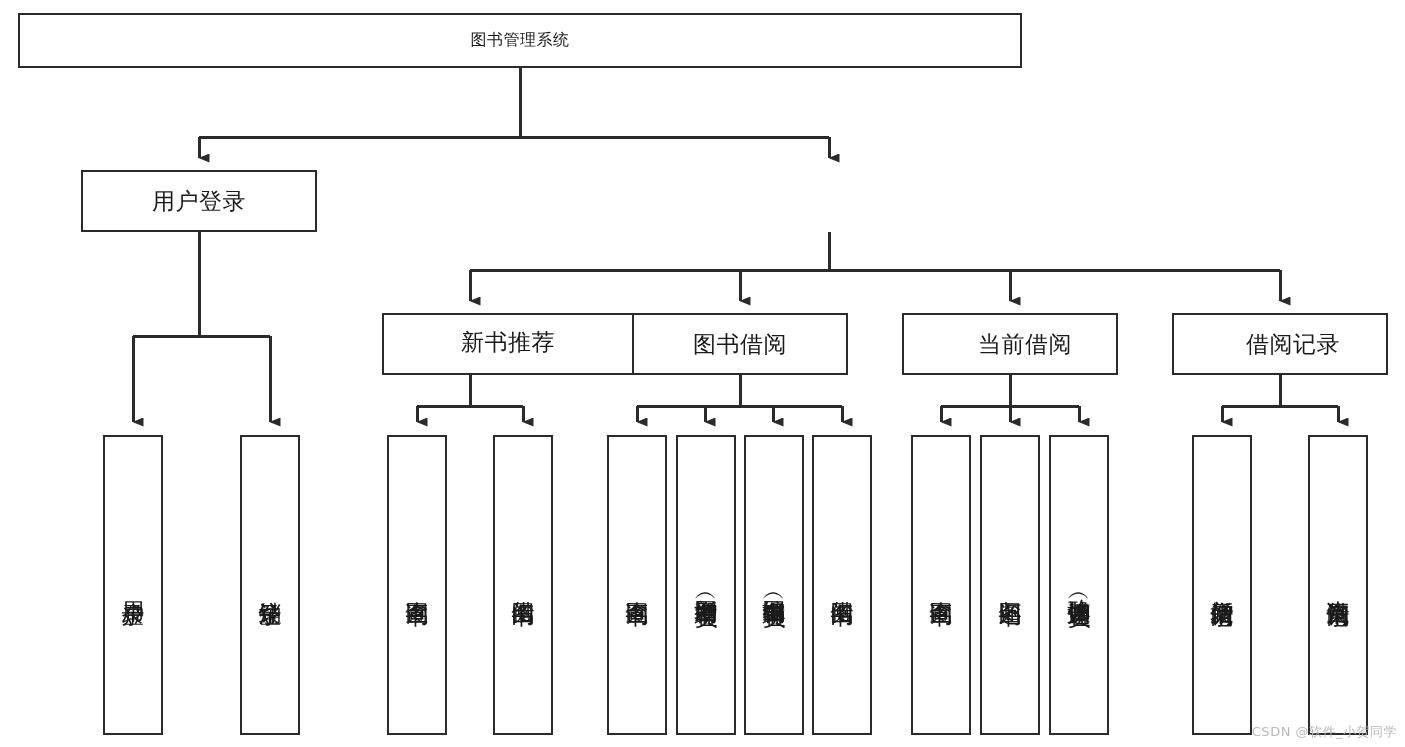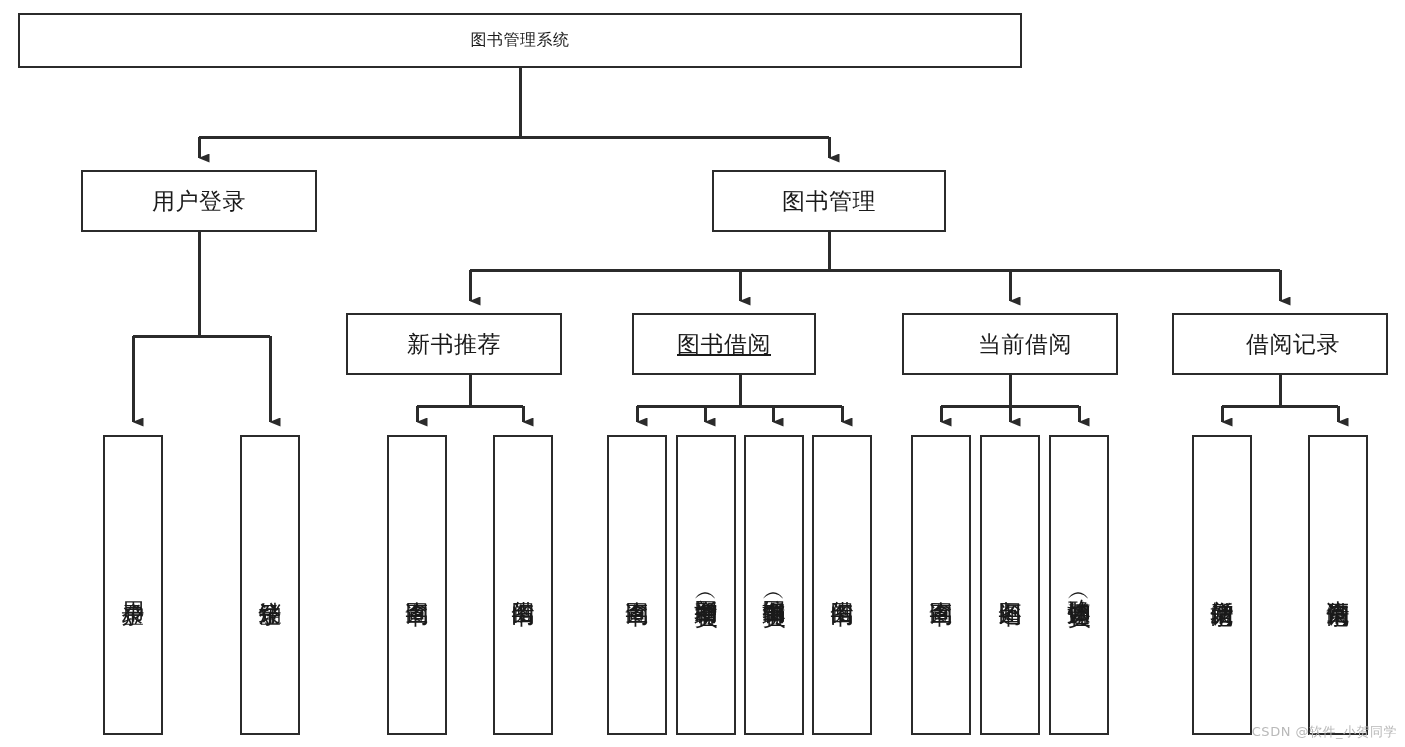--- a/index.html
+++ b/index.html
@@ -121,28 +121,25 @@
     </g>
   </svg>
 
   <div class="node-box node-root" style="left:18px; top:13px; width:1004px; height:55px;">
     <span class="node-label">图书管理系统</span>
   </div>
 
   <div class="node-box" style="left:81px; top:170px; width:236px; height:62px;">
     <span class="node-label">用户登录</span>
   </div>
-  <div class="node-box" style="left:712px; top:170px; width:234px; height:62px;">
-    <span class="node-label">图书管理</span>
-  </div>
 
-  <div class="node-box" style="left:346px; top:313px; width:216px; height:62px;">
+  <div class="node-box" style="left:382px; top:313px; width:252px; height:62px;font-family:Liberation Mono, monospace;">
     <span class="node-label">新书推荐</span>
   </div>
-  <div class="node-box" style="left:632px; top:313px; width:184px; height:62px;text-decoration:underline;">
+  <div class="node-box" style="left:632px; top:313px; width:216px; height:62px;">
     <span class="node-label">图书借阅</span>
   </div>
   <div class="node-box" style="left:902px; top:313px; width:216px; height:62px;padding-left:30px;">
     <span class="node-label">当前借阅</span>
   </div>
   <div class="node-box" style="left:1172px; top:313px; width:216px; height:62px;padding-left:26px;">
     <span class="node-label">借阅记录</span>
   </div>
 
   <div class="node-box node-leaf" style="left:103px; top:435px; width:60px; height:300px;">

